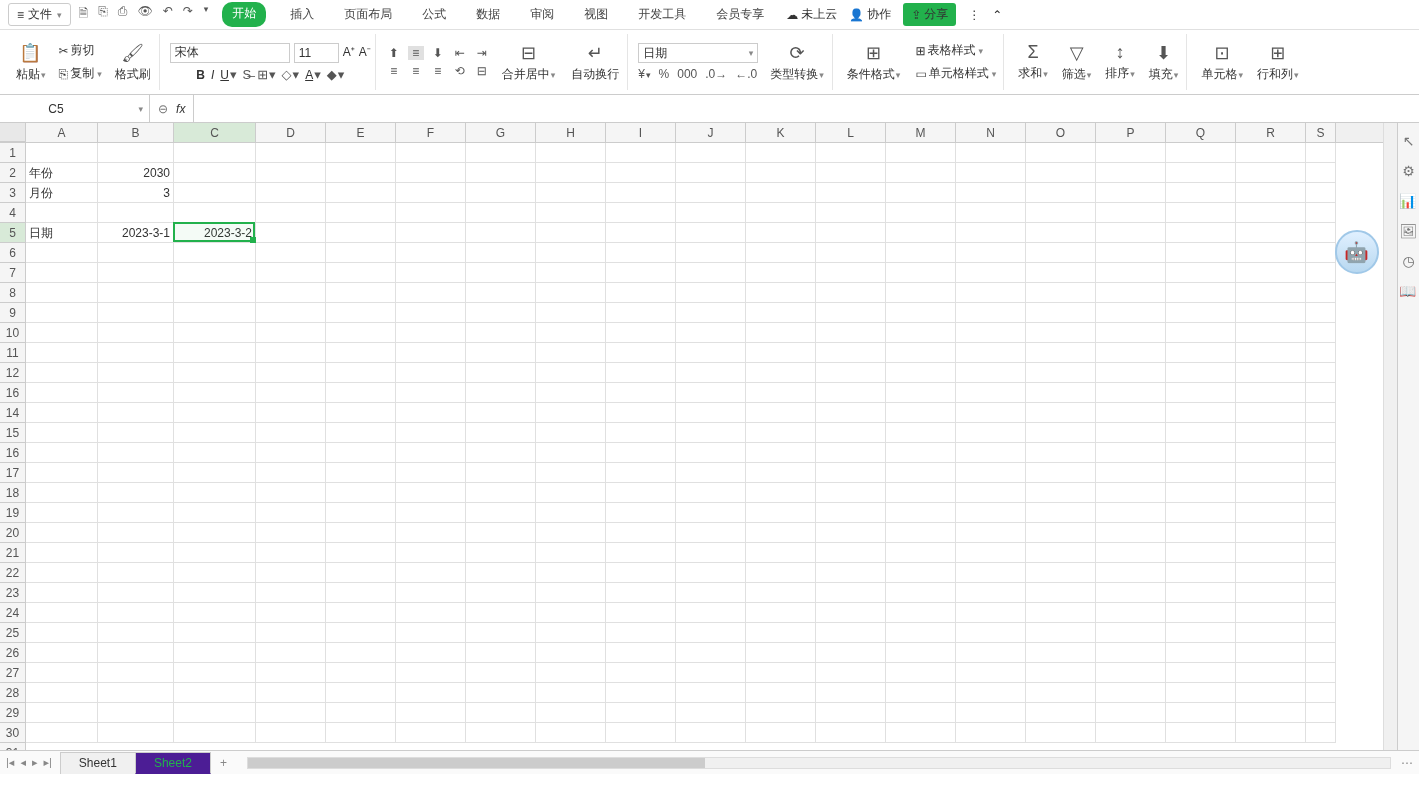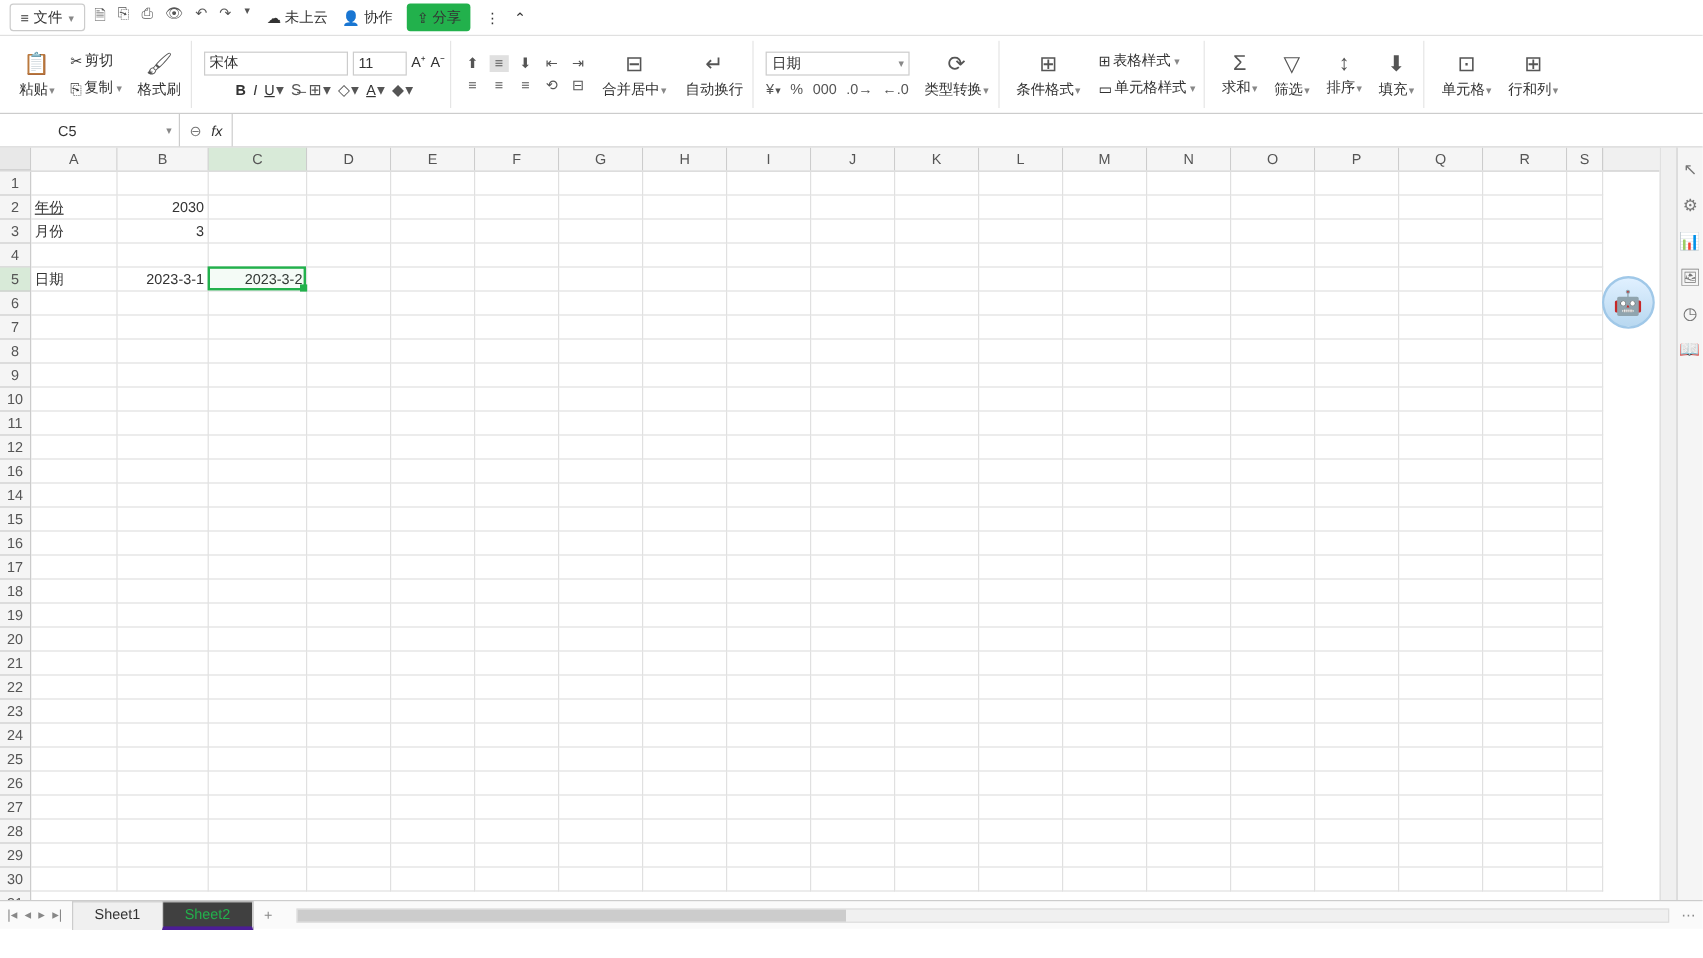--- a/index.html
+++ b/index.html
@@ -58,21 +58,21 @@
 .sel-box{position:absolute;border:2px solid #22b14c;pointer-events:none;background:rgba(34,177,76,0.05)}
 .sel-handle{position:absolute;width:6px;height:6px;background:#22b14c;right:-3px;bottom:-3px}
 .side-panel{width:22px;background:#f5f5f5;border-left:1px solid #ccc;display:flex;flex-direction:column;align-items:center;gap:14px;padding-top:10px}
 .side-panel span{cursor:pointer;color:#777;font-size:14px}
 .vscroll{width:14px;background:#f0f0f0;border-left:1px solid #ddd}
 .statusbar{height:24px;display:flex;align-items:center;border-top:1px solid #ccc;background:#fafafa;padding:0 6px}
 .sheet-nav{display:flex;gap:6px;margin-right:8px}
 .sheet-nav span{cursor:pointer;color:#888;font-size:11px}
 .sheet-tabs{display:flex}
 .sheet-tab{padding:3px 18px;border:1px solid #ccc;border-bottom:none;cursor:pointer;background:#f0f0f0;margin-right:-1px}
-.sheet-tab.active{background:#404040;color:#22b14c;border-bottom:3px solid #4c1d95}
+.sheet-tab.active{background:#4c1d95;color:#22b14c;border-bottom:1px solid #4c1d95}
 .add-sheet{padding:3px 10px;cursor:pointer;color:#888}
 .hscroll{flex:1;height:12px;margin:0 10px;background:#f0f0f0;position:relative;border:1px solid #ddd}
 .hscroll-thumb{position:absolute;left:0;width:40%;height:100%;background:#ccc}
 .avatar{position:absolute;right:40px;top:230px;width:44px;height:44px;border-radius:50%;background:linear-gradient(#e0f0ff,#b8d8f0);border:2px solid #a0c8e8;display:flex;align-items:center;justify-content:center;font-size:20px}
 .dd{font-size:9px;color:#888;margin-left:1px}
 </style>
 </head>
 <body>
 
 <div class="menubar">
@@ -83,20 +83,31 @@
     </div>
   <div class="qat">
     <span>🗎</span>
     <span>⎘</span>
     <span>⎙</span>
     <span>👁</span>
     <span>↶</span>
     <span>↷</span>
     <span class="dd">▾</span>
   </div>
+  <div class="tabs" id="tabs">
+      <div class="tab active">开始</div>
+      <div class="tab">插入</div>
+      <div class="tab">页面布局</div>
+      <div class="tab">公式</div>
+      <div class="tab">数据</div>
+      <div class="tab">审阅</div>
+      <div class="tab">视图</div>
+      <div class="tab">开发工具</div>
+      <div class="tab">会员专享</div>
+    </div>
   <div class="right-menu">
     <div class="item">
         <span>☁</span>
         <span>未上云</span>
       </div>
     <div class="item">
         <span>👤</span>
         <span>协作</span>
       </div>
     <div class="share-btn">
@@ -338,21 +349,21 @@
             <div class="cell" style="width: 70px;"></div>
             <div class="cell" style="width: 70px;"></div>
             <div class="cell" style="width: 70px;"></div>
             <div class="cell" style="width: 70px;"></div>
             <div class="cell" style="width: 70px;"></div>
             <div class="cell" style="width: 70px;"></div>
             <div class="cell" style="width: 70px;"></div>
             <div class="cell" style="width: 30px;"></div>
           </div>
           <div class="cell-row">
-            <div class="cell" style="width: 72px; text-decoration: underline;">年份</div>
+            <div class="cell" style="width: 72px;">年份</div>
             <div class="cell ralign" style="width: 76px;">2030</div>
             <div class="cell" style="width: 82px;"></div>
             <div class="cell" style="width: 70px;"></div>
             <div class="cell" style="width: 70px;"></div>
             <div class="cell" style="width: 70px;"></div>
             <div class="cell" style="width: 70px;"></div>
             <div class="cell" style="width: 70px;"></div>
             <div class="cell" style="width: 70px;"></div>
             <div class="cell" style="width: 70px;"></div>
             <div class="cell" style="width: 70px;"></div>

